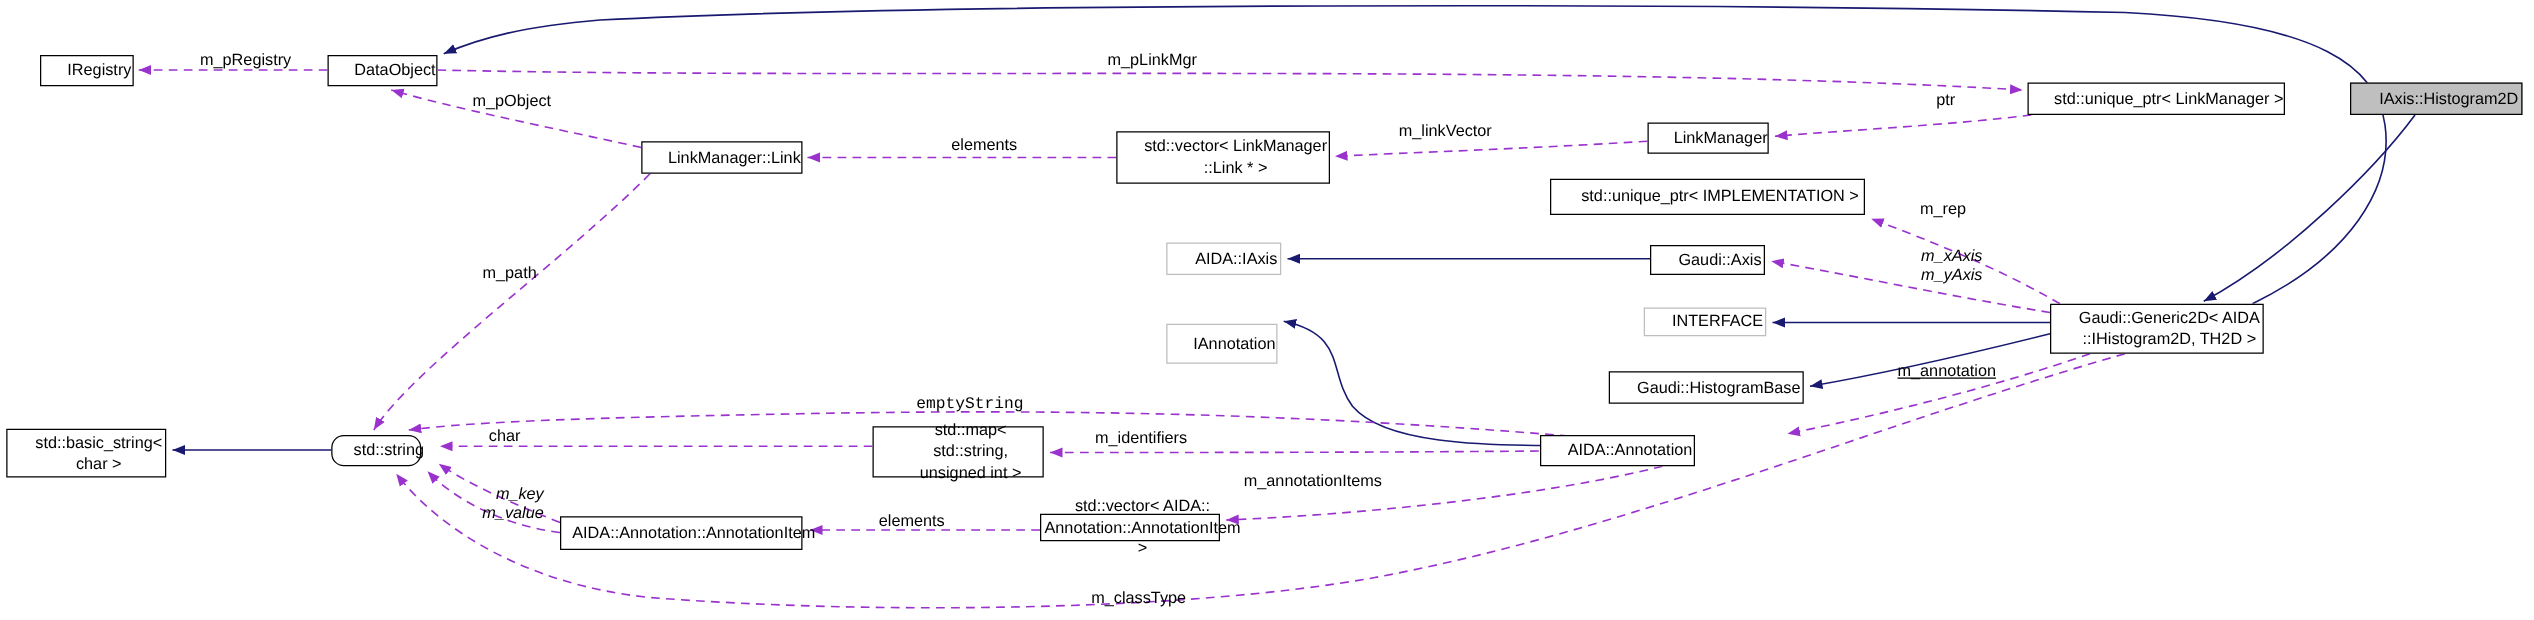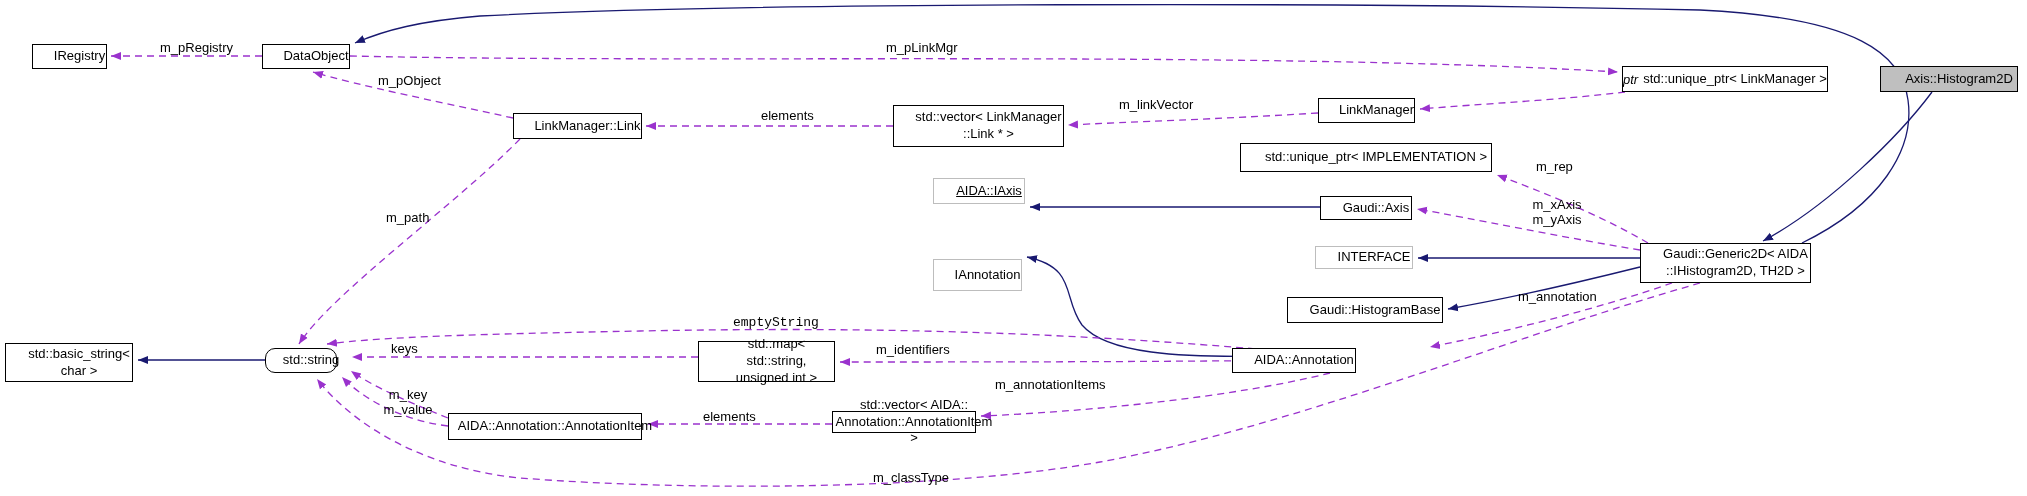--- a/index.html
+++ b/index.html
@@ -6,21 +6,21 @@
   .canvas{position:relative;width:2027px;height:496px;background:#fff;overflow:hidden;
           font-family:"Liberation Sans", sans-serif;}
   svg.edges{position:absolute;left:0;top:0;}
   .node{position:absolute;box-sizing:border-box;background:#ffffff;border:1px solid #000;
         display:flex;align-items:center;justify-content:center;text-align:center;
         font-size:13px;line-height:1.3;white-space:pre-line;color:#000;padding-left:20px;}
   .node.bold{border-width:1.5px;}
   .node.ext{border:1.4px solid #bdbdbd;}
   .node.focus{background:#bfbfbf;border-width:1.5px;}
   .edge-label{position:absolute;font-size:13px;color:#000;white-space:pre-line;line-height:1.15;}
-  .edge-label.center{text-align:center;}
+  .edge-label.center{text-align:right;font-style:italic;}
 </style>
 </head>
 <body>
 
 <div class="canvas">
 
   <svg class="edges" width="2027" height="496">
     <defs>
       <marker id="mnav" markerWidth="12" markerHeight="10" refX="10" refY="5" orient="auto" markerUnits="userSpaceOnUse">
         <path d="M0,1 L10,5 L0,9 z" fill="#191970"></path>
@@ -62,52 +62,52 @@
     </g>
   </svg>
 
   <div class="node" style="left:32px;top:44px;width:75px;height:25px;">IRegistry</div>
   <div class="node bold" style="left:262px;top:44px;width:88px;height:25px;">DataObject</div>
   <div class="node bold" style="left:513px;top:113px;width:129px;height:26px;">LinkManager::Link</div>
   <div class="node bold" style="left:893px;top:105px;width:171px;height:42px;">std::vector&lt; LinkManager
 ::Link * &gt;</div>
   <div class="node" style="left:1318px;top:98px;width:97px;height:25px;">LinkManager</div>
   <div class="node" style="left:1622px;top:66px;width:206px;height:26px;">std::unique_ptr&lt; LinkManager &gt;</div>
-  <div class="node focus" style="left:1880px;top:66px;width:138px;height:26px;">Axis::Histogram2D</div>
+  <div class="node focus" style="left:1880px;top:66px;width:138px;height:26px;">IAxis::Histogram2D</div>
   <div class="node" style="left:1240px;top:143px;width:252px;height:29px;">std::unique_ptr&lt; IMPLEMENTATION &gt;</div>
-  <div class="node ext" style="left:933px;top:178px;width:92px;height:26px;text-decoration:underline;">AIDA::IAxis</div>
+  <div class="node ext" style="left:933px;top:194px;width:92px;height:26px;">AIDA::IAxis</div>
   <div class="node bold" style="left:1320px;top:196px;width:92px;height:24px;">Gaudi::Axis</div>
   <div class="node ext" style="left:933px;top:259px;width:89px;height:32px;">IAnnotation</div>
   <div class="node ext" style="left:1315px;top:246px;width:98px;height:23px;">INTERFACE</div>
   <div class="node bold" style="left:1640px;top:243px;width:171px;height:40px;">Gaudi::Generic2D&lt; AIDA
 ::IHistogram2D, TH2D &gt;</div>
   <div class="node bold" style="left:1287px;top:297px;width:156px;height:26px;">Gaudi::HistogramBase</div>
   <div class="node bold" style="left:1232px;top:348px;width:124px;height:25px;">AIDA::Annotation</div>
   <div class="node bold" style="left:5px;top:343px;width:128px;height:39px;">std::basic_string&lt;
 char &gt;</div>
   <div class="node bold" style="left:265px;top:348px;width:72px;height:25px;border-radius:10px;">std::string</div>
   <div class="node bold" style="left:698px;top:341px;width:137px;height:41px;">std::map&lt; std::string,
 unsigned int &gt;</div>
   <div class="node bold" style="left:448px;top:413px;width:194px;height:27px;">AIDA::Annotation::AnnotationItem</div>
   <div class="node bold" style="left:832px;top:411px;width:144px;height:22px;">std::vector&lt; AIDA::
 Annotation::AnnotationItem &gt;</div>
 
   <div class="edge-label" style="left:160px;top:41px;">m_pRegistry</div>
   <div class="edge-label" style="left:378px;top:74px;">m_pObject</div>
   <div class="edge-label" style="left:886px;top:41px;">m_pLinkMgr</div>
-  <div class="edge-label" style="left:1623px;top:73px;font-style:italic;">ptr</div>
+  <div class="edge-label" style="left:1549px;top:73px;">ptr</div>
   <div class="edge-label" style="left:1119px;top:98px;">m_linkVector</div>
   <div class="edge-label" style="left:761px;top:109px;">elements</div>
   <div class="edge-label" style="left:1536px;top:160px;">m_rep</div>
   <div class="edge-label center" style="left:1528px;top:198px;width:58px;">m_xAxis
 m_yAxis</div>
-  <div class="edge-label" style="left:1518px;top:290px;">m_annotation</div>
+  <div class="edge-label" style="left:1518px;top:290px;text-decoration:underline;">m_annotation</div>
   <div class="edge-label" style="left:876px;top:343px;">m_identifiers</div>
   <div class="edge-label" style="left:733px;top:316px;font-family:Liberation Mono, monospace;">emptyString</div>
-  <div class="edge-label" style="left:391px;top:342px;">keys</div>
+  <div class="edge-label" style="left:391px;top:342px;">char</div>
   <div class="edge-label" style="left:386px;top:211px;">m_path</div>
   <div class="edge-label center" style="left:381px;top:388px;width:54px;">m_key
 m_value</div>
   <div class="edge-label" style="left:995px;top:378px;">m_annotationItems</div>
   <div class="edge-label" style="left:703px;top:410px;">elements</div>
   <div class="edge-label" style="left:873px;top:471px;">m_classType</div>
 
 </div>
 
 </body></html>

